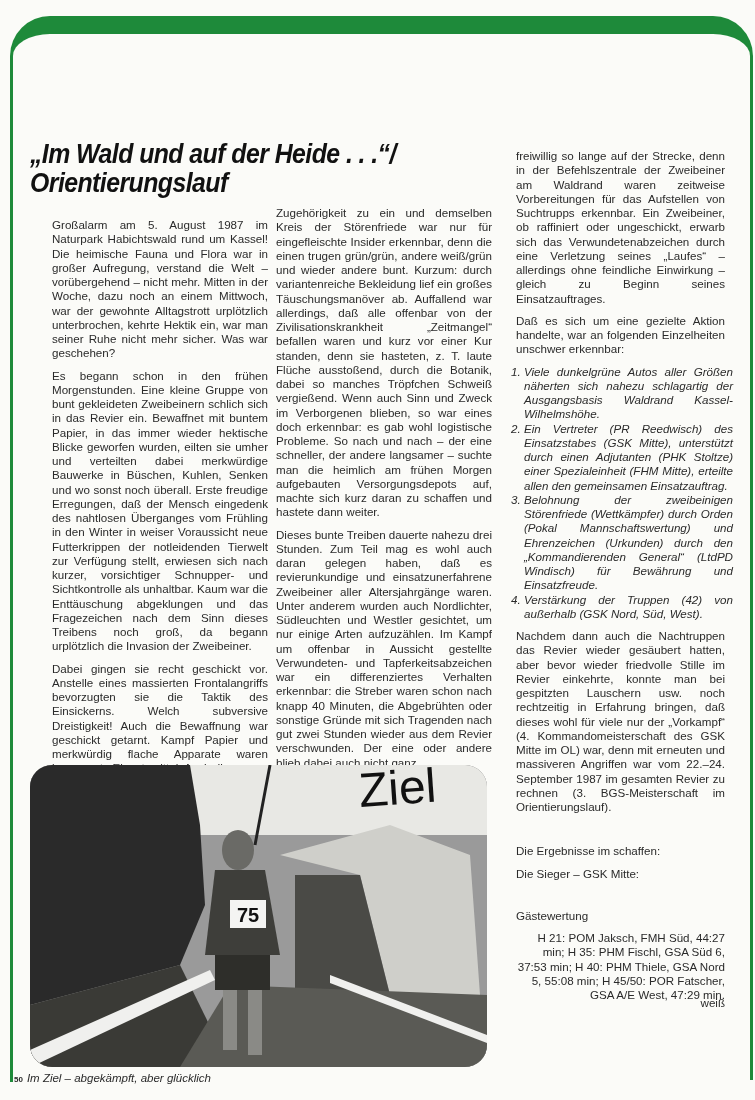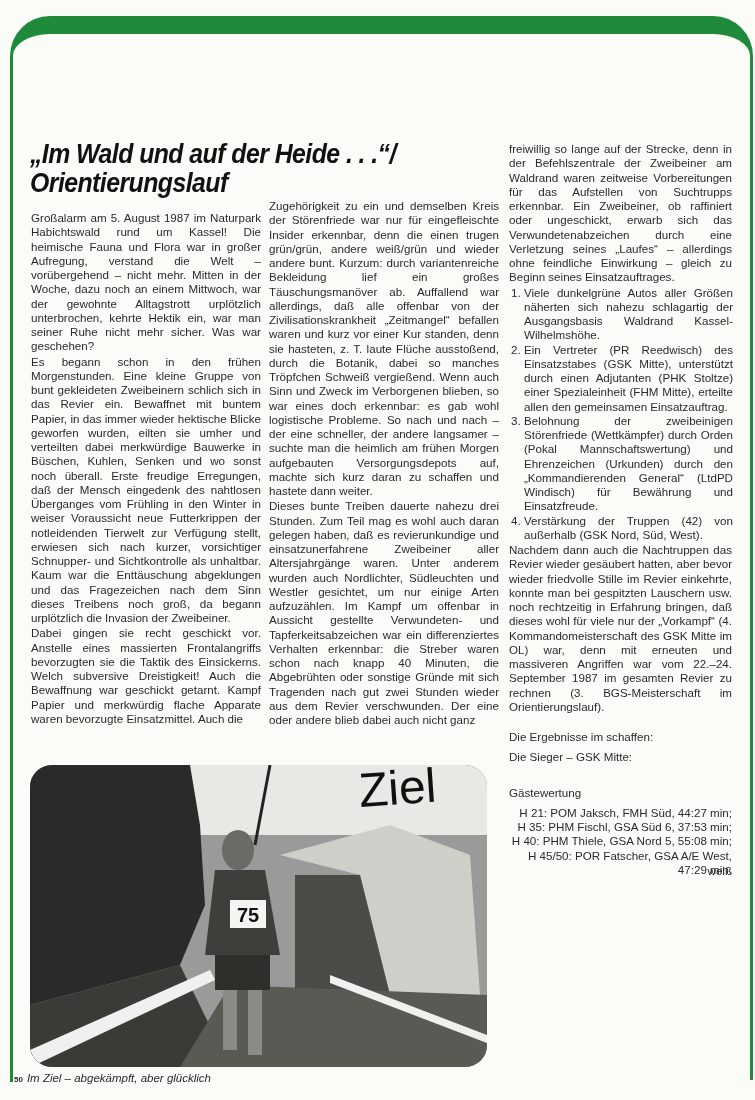--- a/index.html
+++ b/index.html
@@ -31,25 +31,25 @@
     font-weight: bold; font-style: italic;
     font-size: 27px; line-height: 29px; color: #111;
     letter-spacing: -0.6px;
     transform: scaleX(0.92); transform-origin: left top;
   }
   .col {
     position: absolute; width: 232px;
     font-size: 11.6px; line-height: 14.25px;
     text-align: justify; hyphens: manual;
   }
-  .col p { margin: 1px; }
-  #col1 { left: 30px; top: 210px; }
+  .col p { margin: 8px; }
+  #col1 { left: 44px; top: 210px; }
   #col2 { left: 268px; top: 198px; }
   #col3 { left: 508px; top: 141px; width: 225px; }
-  ol.items { margin: 0; padding-left: 16px; }
+  ol.items { margin: 0; padding-left: 16px; font-style: italic; }
   ol.items li { padding-left: 0; }
   .gap { height: 14px; }
   .sig { text-align: right; }
   .photo {
     position: absolute; left: 30px; top: 765px; width: 457px; height: 302px;
     border-radius: 22px; overflow: hidden;
     background: linear-gradient(180deg, #8a8a8a 0%, #5a5a5a 60%, #3a3a3a 100%);
   }
   .photo svg { display: block; }
   .caption {
@@ -78,20 +78,21 @@
   <p>Dabei gingen sie recht geschickt vor. Anstelle eines massierten Frontalangriffs bevorzugten sie die Taktik des Einsickerns. Welch subversive Dreistigkeit! Auch die Bewaffnung war geschickt getarnt. Kampf Papier und merkwürdig flache Apparate waren bevorzugte Einsatzmittel. Auch die</p>
 </div>
 
 <div class="col" id="col2">
   <p>Zugehörigkeit zu ein und demselben Kreis der Störenfriede war nur für eingefleischte Insider erkennbar, denn die einen trugen grün/grün, andere weiß/grün und wieder andere bunt. Kurzum: durch variantenreiche Bekleidung lief ein großes Täuschungsmanöver ab. Auffallend war allerdings, daß alle offenbar von der Zivilisationskrankheit „Zeitmangel“ befallen waren und kurz vor einer Kur standen, denn sie hasteten, z. T. laute Flüche ausstoßend, durch die Botanik, dabei so manches Tröpfchen Schweiß vergießend. Wenn auch Sinn und Zweck im Verborgenen blieben, so war eines doch erkennbar: es gab wohl logistische Probleme. So nach und nach – der eine schneller, der andere langsamer – suchte man die heimlich am frühen Morgen aufgebauten Versorgungsdepots auf, machte sich kurz daran zu schaffen und hastete dann weiter.</p>
   <p>Dieses bunte Treiben dauerte nahezu drei Stunden. Zum Teil mag es wohl auch daran gelegen haben, daß es revierunkundige und einsatzunerfahrene Zweibeiner aller Altersjahrgänge waren. Unter anderem wurden auch Nordlichter, Südleuchten und Westler gesichtet, um nur einige Arten aufzuzählen. Im Kampf um offenbar in Aussicht gestellte Verwundeten- und Tapferkeitsabzeichen war ein differenziertes Verhalten erkennbar: die Streber waren schon nach knapp 40 Minuten, die Abgebrühten oder sonstige Gründe mit sich Tragenden nach gut zwei Stunden wieder aus dem Revier verschwunden. Der eine oder andere blieb dabei auch nicht ganz</p>
 </div>
 
 <div class="col" id="col3">
   <p>freiwillig so lange auf der Strecke, denn in der Befehlszentrale der Zweibeiner am Waldrand waren zeitweise Vorbereitungen für das Aufstellen von Suchtrupps erkennbar. Ein Zweibeiner, ob raffiniert oder ungeschickt, erwarb sich das Verwundetenabzeichen durch eine Verletzung seines „Laufes“ – allerdings ohne feindliche Einwirkung – gleich zu Beginn seines Einsatzauftrages.</p>
+  <p>Daß es sich um eine gezielte Aktion handelte, war an folgenden Einzelheiten unschwer erkennbar:</p>
   <ol class="items">
     <li>Viele dunkelgrüne Autos aller Größen näherten sich nahezu schlagartig der Ausgangsbasis Waldrand Kassel-Wilhelmshöhe.</li>
     <li>Ein Vertreter (PR Reedwisch) des Einsatzstabes (GSK Mitte), unterstützt durch einen Adjutanten (PHK Stoltze) einer Spezialeinheit (FHM Mitte), erteilte allen den gemeinsamen Einsatzauftrag.</li>
     <li>Belohnung der zweibeinigen Störenfriede (Wettkämpfer) durch Orden (Pokal Mannschaftswertung) und Ehrenzeichen (Urkunden) durch den „Kommandierenden General“ (LtdPD Windisch) für Bewährung und Einsatzfreude.</li>
     <li>Verstärkung der Truppen (42) von außerhalb (GSK Nord, Süd, West).</li>
   </ol>
   <p>Nachdem dann auch die Nachtruppen das Revier wieder gesäubert hatten, aber bevor wieder friedvolle Stille im Revier einkehrte, konnte man bei gespitzten Lauschern usw. noch rechtzeitig in Erfahrung bringen, daß dieses wohl für viele nur der „Vorkampf“ (4. Kommandomeisterschaft des GSK Mitte im OL) war, denn mit erneuten und massiveren Angriffen war vom 22.–24. September 1987 im gesamten Revier zu rechnen (3. BGS-Meisterschaft im Orientierungslauf).</p>
   <div class="gap"></div>
   <p style="margin-bottom:6px">Die Ergebnisse im schaffen:</p>
   <p style="margin-bottom:6px">Die Sieger – GSK Mitte:</p>

